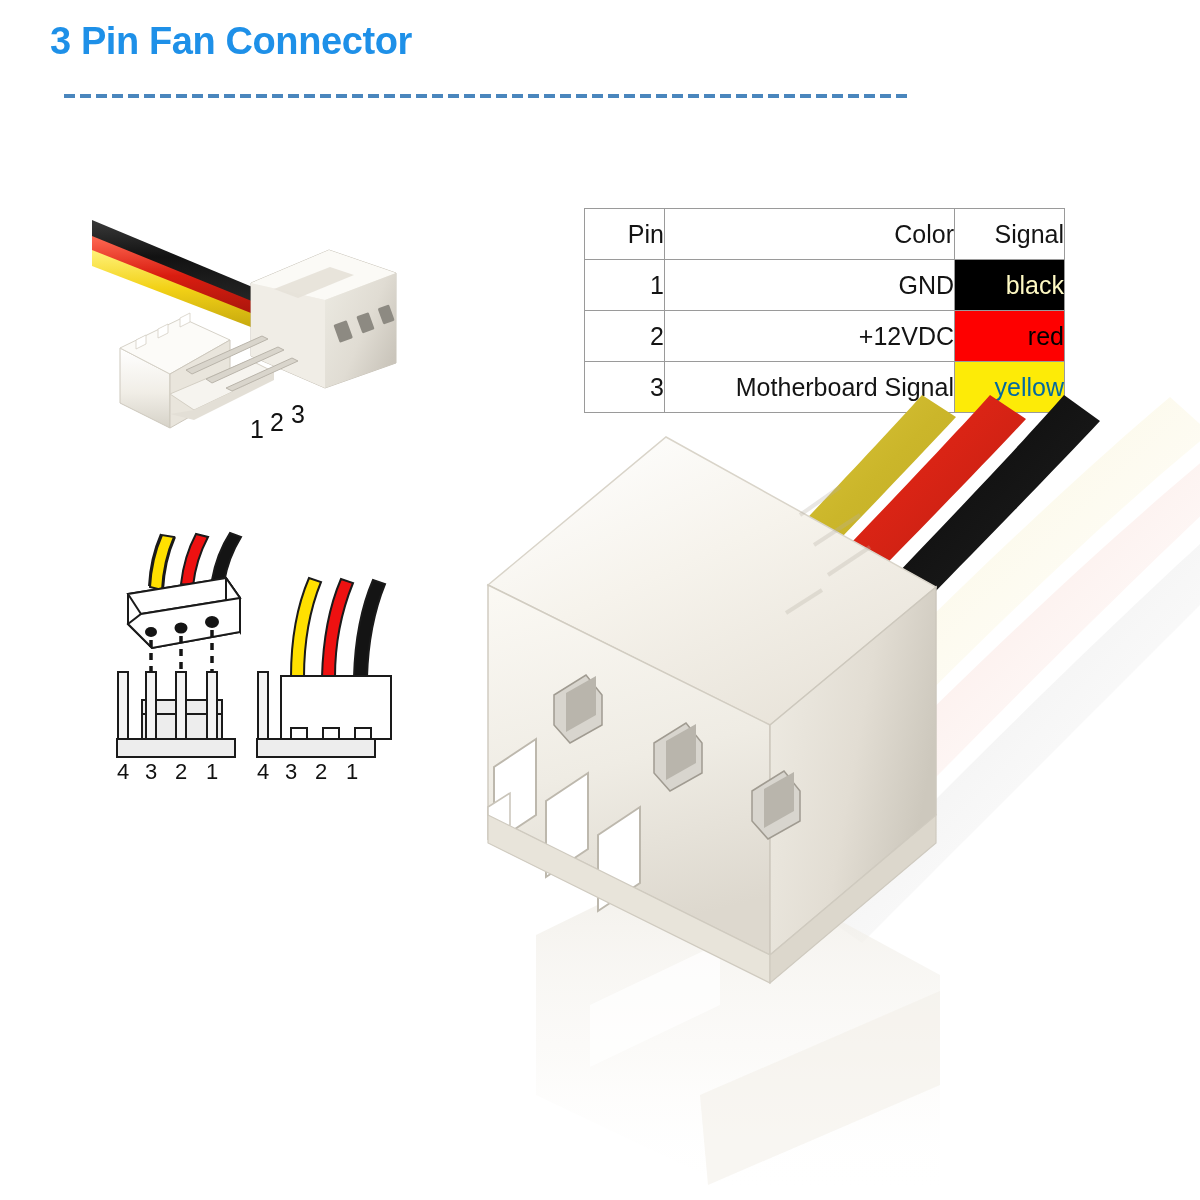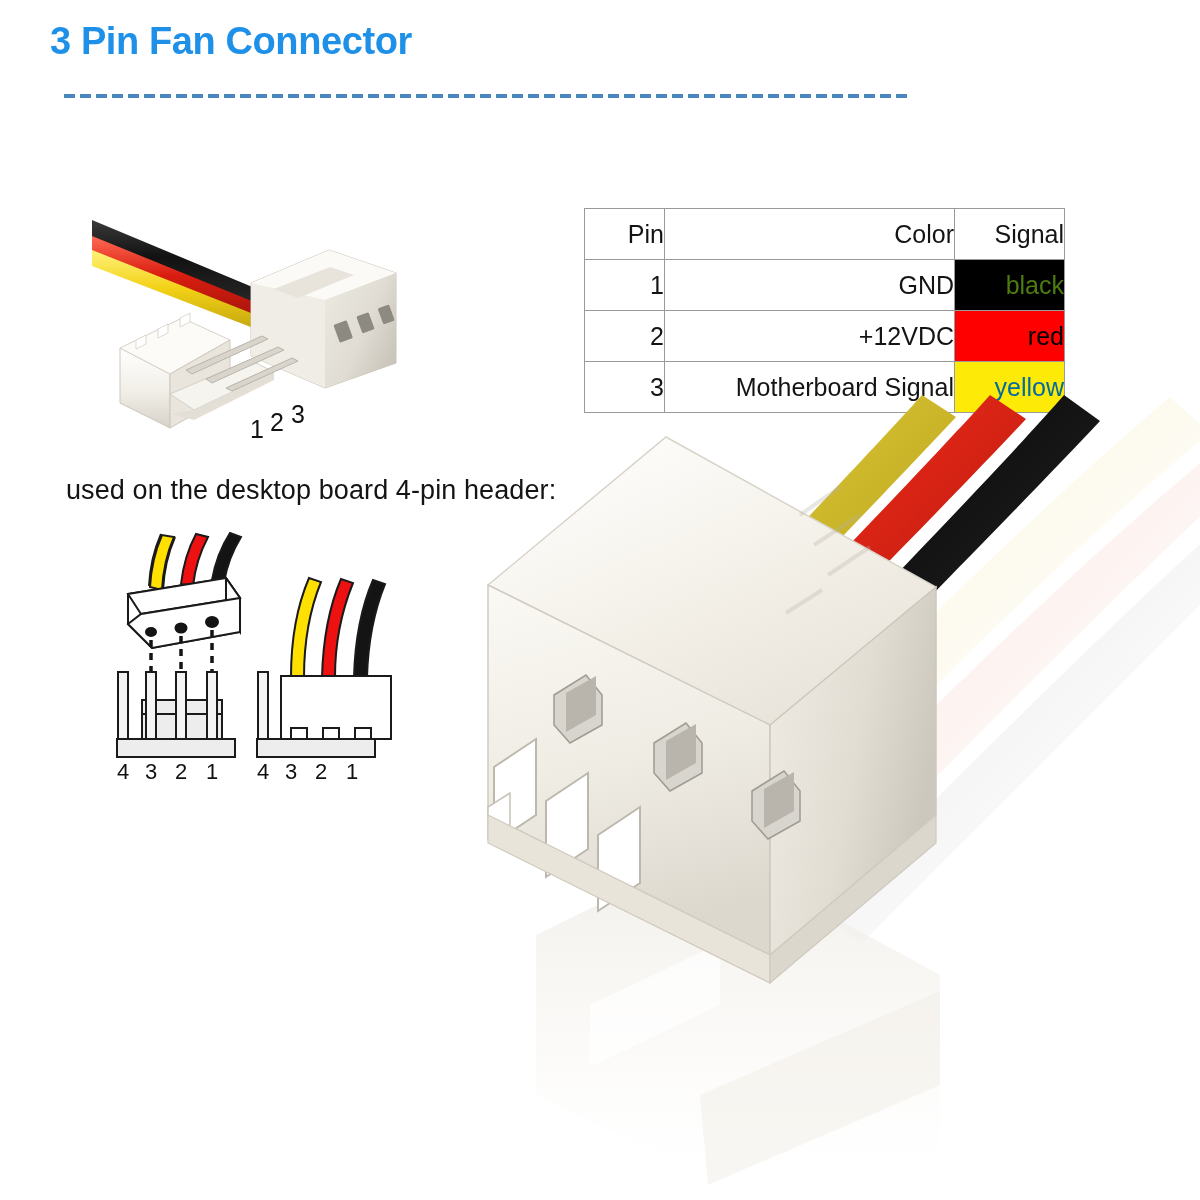--- a/index.html
+++ b/index.html
@@ -68,21 +68,21 @@
     border: 1.6px solid #9a9a9a;
     text-align: right;
     font-weight: normal;
     height: 50px;
     padding: 0;
     line-height: 50px;
   }
   #pin-table col.c-pin   { width: 80px; }
   #pin-table col.c-name  { width: 290px; }
   #pin-table col.c-color { width: 110px; }
-  .swatch-black  { background: #000000; color: #4d7c0f; }
+  .swatch-black  { background: #000000; color: #fef9c3; }
   .swatch-red    { background: #fe0000; color: #000000; }
   .swatch-yellow { background: #fdeb07; color: #0369a1; }
 
   
   #photo-atx {
     position: absolute;
     left: 78px;
     top: 188px;
     width: 350px;
     height: 270px;
@@ -109,21 +109,20 @@
   svg { display: block; overflow: visible; }
 </style>
 </head>
 <body>
 
 <div id="page">
 
   <div id="title">3 Pin Fan Connector</div>
   <div id="title-rule"></div>
 
-  <div class="caption" id="caption-desk">used on the desktop board 4-pin header:</div>
 
   <table id="pin-table">
     <colgroup>
       <col class="c-pin">
         <col class="c-name">
         <col class="c-color">
     </colgroup>
     <thead>
       <tr>
         <th>Pin</th>

